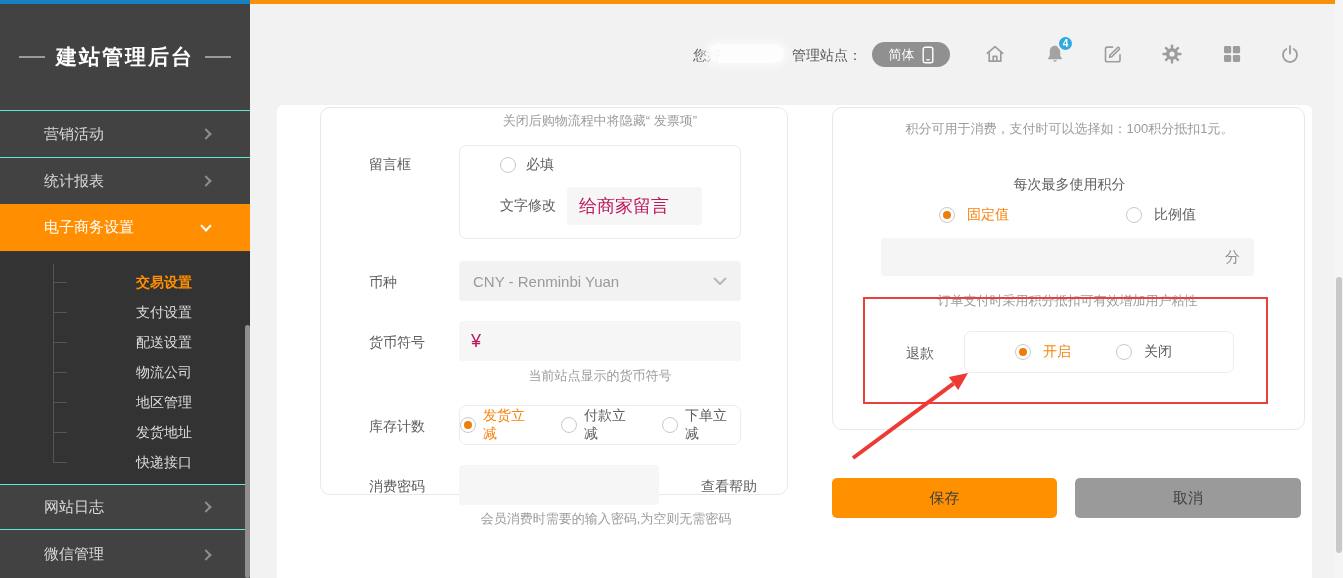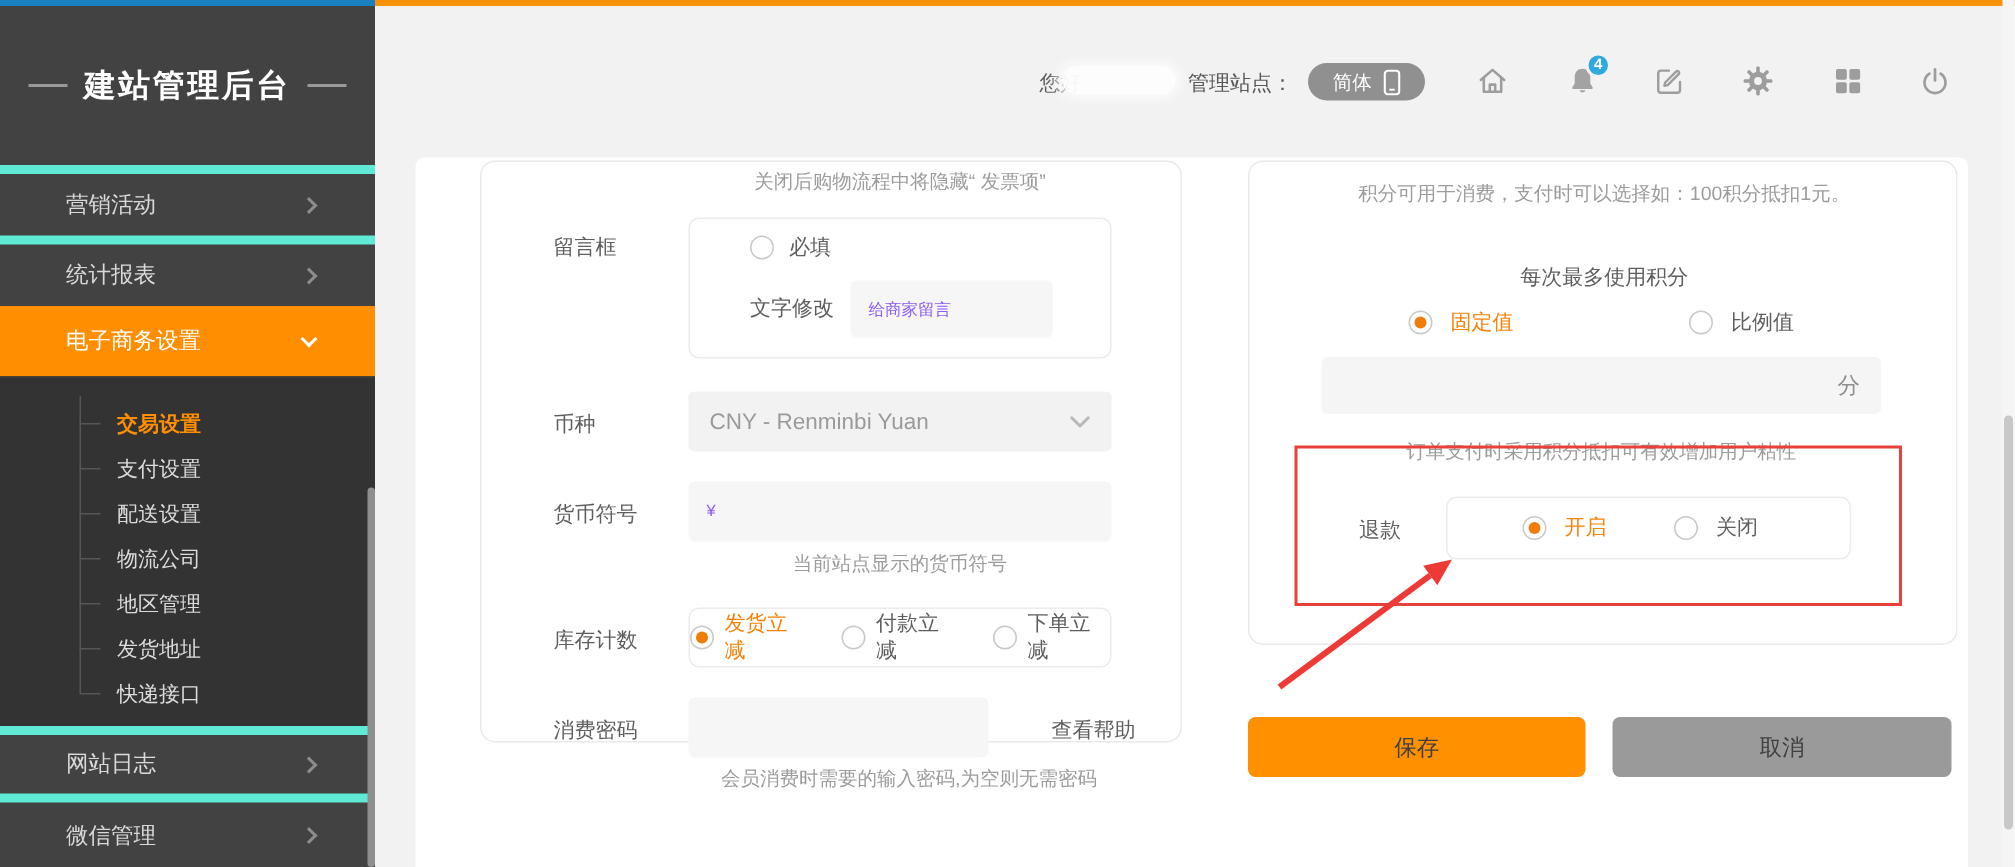--- a/index.html
+++ b/index.html
@@ -10,31 +10,31 @@
   
   .strip-blue   { position:absolute; left:0; top:0; width:250px; height:4px; background:#1981C2; }
   .strip-orange { position:absolute; left:250px; top:0; width:1093px; height:4px; background:#F7930A; }
 
   
   .sidebar { position:absolute; left:0; top:4px; width:250px; height:574px; background:#424242; color:#d9d9d9; }
   .brand { height:106px; display:flex; align-items:center; justify-content:center; gap:11px; }
   .brand h1 { color:#fff; font-size:21px; font-weight:bold; letter-spacing:2px; white-space:nowrap; }
   .brand .dash { width:26px; height:2px; background:#9a9a9a; }
   .nav-item { position:relative; height:47px; display:flex; align-items:center; padding:0 40px 0 44px;
-              font-size:15px; border-top:6px solid #5eead4; cursor:pointer; }
+              font-size:15px; border-top:1px solid #5eead4; cursor:pointer; }
   .nav-item .lbl { flex:1; }
   .chev { width:8px; height:8px; border-top:2px solid #8d8d8d; border-right:2px solid #8d8d8d; }
   .chev.r { transform:rotate(45deg); }
   .chev.d { transform:rotate(135deg); margin-top:-4px; border-color:#fff; }
   .nav-item.active { background:#FF8E00; color:#fff; border-top:none; height:47px; }
   .nav-item.h50 { height:50px; }
   .nav-item.h45 { height:45px; border-bottom:none; }
   .submenu { position:relative; background:#333333; height:233px; padding-top:15px; border-top:1px solid #3a3a3a; }
   .submenu .vline { position:absolute; left:53px; top:12px; width:1px; height:198px; background:#565656; }
-  .sub-item { position:relative; height:30px; line-height:30px; padding-left:78px; font-size:14px; color:#dcdcdc; cursor:pointer; }
+  .sub-item { position:relative; height:30px; line-height:30px; padding-left:78px; font-size:14px; color:#dcdcdc; cursor:pointer;text-align:center; }
   .sub-item::before { content:""; position:absolute; left:53px; top:50%; width:14px; height:1px; background:#565656; }
   .sub-item.active { color:#FF8E00; font-weight:bold; }
   .sb-scroll { position:absolute; right:0; top:321px; width:5px; height:253px; background:#8f8f8f; border-radius:3px; }
 
   
   .hd-text { position:absolute; font-size:14px; color:#595959; white-space:nowrap; }
   .blob { position:absolute; left:708px; top:44px; width:76px; height:19px; border-radius:10px;
           background:rgba(253,253,253,.96); box-shadow:0 0 7px 4px rgba(250,250,250,.9); filter:blur(.5px); }
   .pill { position:absolute; left:872px; top:42px; width:78px; height:25px; border-radius:13px; background:#909090;
           display:flex; align-items:center; justify-content:center; gap:7px; color:#fff; font-size:13px; cursor:pointer; }
@@ -44,21 +44,21 @@
            display:flex; align-items:center; justify-content:center; }
 
   
   .content { position:absolute; left:277px; top:105px; width:1035px; height:473px; background:#fff; border-radius:6px 6px 0 0; }
   .panel { position:absolute; background:#fff; border:1px solid #e9e9e9; border-radius:10px; }
   .panel.left  { left:320px; top:107px; width:468px; height:388px; }
   .panel.right { left:832px; top:107px; width:473px; height:323px; }
 
   .hint { position:absolute; font-size:13px; color:#9c9c9c; text-align:center; white-space:nowrap; }
   .flabel { position:absolute; font-size:14px; color:#5e5e5e; white-space:nowrap; }
-  .gbox { position:absolute; background:#f6f6f6; border:none; border-radius:4px; font-size:11px; color:#8b5cf6;
+  .gbox { position:absolute; background:#f6f6f6; border:none; border-radius:4px; font-size:18px; color:#be185d;
           padding:0 12px; outline:none; }
   .bbox { position:absolute; border:1px solid #ececec; border-radius:7px; background:#fff; }
 
   .radio { display:inline-block; width:16px; height:16px; border-radius:50%; background:#fff;
            border:1px solid #c9c9c9; position:relative; flex:none; cursor:pointer; }
   .radio.on::after { content:""; position:absolute; inset:3px; border-radius:50%; background:#EF7D0A; }
   .rlabel { font-size:14px; color:#5e5e5e; cursor:pointer; }
   .rlabel.orange { color:#F7820A; }
 
   .select { position:absolute; left:138px; top:153px; width:282px; height:40px; background:#f2f2f2; border-radius:4px;

